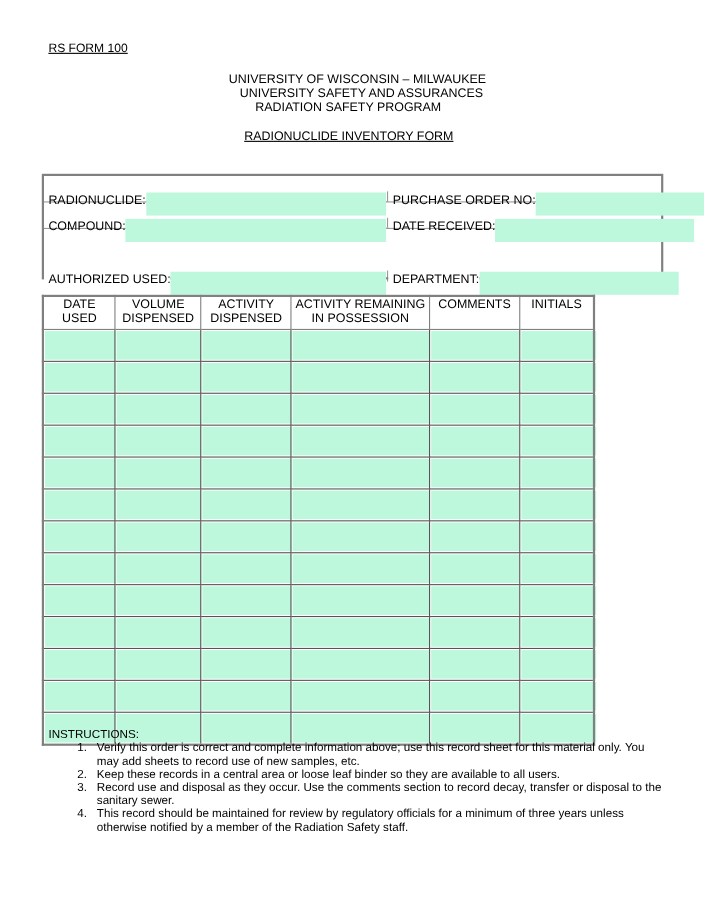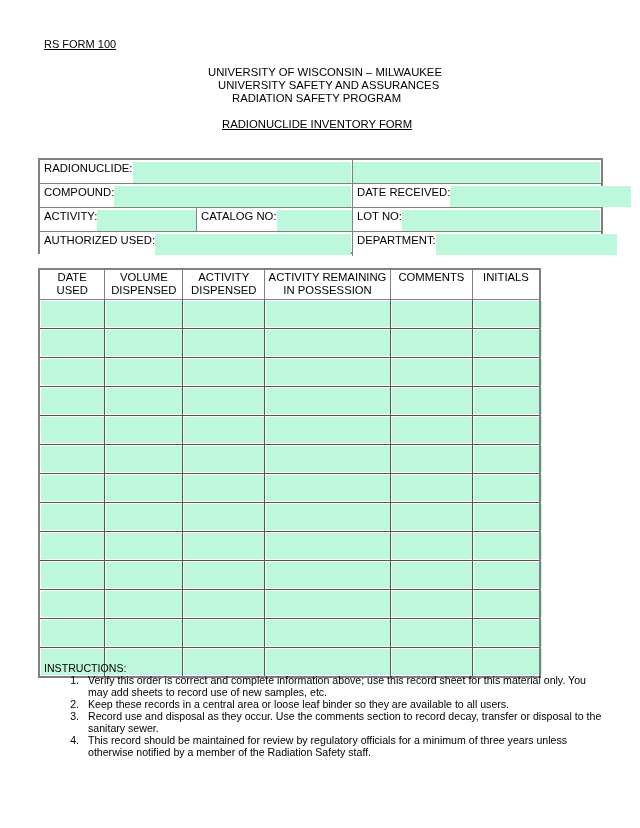--- a/index.html
+++ b/index.html
@@ -9,21 +9,21 @@
   .hdr { font-size:11.3px; white-space:nowrap; }
   .h1 { left:208px; top:66px; }
   .h2 { left:218px; top:79px; }
   .h3 { left:232px; top:92px; }
   .title { left:222px; top:118px; font-size:11.3px; text-decoration:underline; }
 
   
   .info { left:38px; top:158px; width:565px; height:96px; border:2px solid #808080; box-sizing:border-box; background:#fff; }
   .info-row { position:absolute; left:0; right:0; height:24px; border-bottom:1px solid #808080; box-sizing:border-box; }
   .info-row:last-child { border-bottom:none; }
-  .cell { position:absolute; top:0; bottom:0; box-sizing:border-box; display:flex; align-items:center; }
+  .cell { position:absolute; top:14px; bottom:0; box-sizing:border-box; display:flex; align-items:flex-start; }
   .cell .lbl { font-size:11.3px; padding:2px 0 0 4px; white-space:nowrap; background:#fff; height:100%; box-sizing:border-box; }
   .cell .fld { flex:1; background:#bdf7dc; height:19px; margin-top:1px; margin-right:1px; border:none; outline:none; }
   .sep { border-left:1px solid #808080; }
 
   
   .log { left:38px; top:268px; width:503px; border-collapse:collapse; border:2px solid #808080; }
   .log th { font-weight:normal; font-size:11.3px; line-height:13px; border:1px solid #808080; height:28px; vertical-align:top; padding:1px 2px 0; text-align:center; background:#fff; }
   .log td { border:1px solid #555; height:27px; padding:1px; box-sizing:border-box; background:#fff; }
   .log td .fld { display:block; width:100%; height:24px; background:#bdf7dc; border:none; outline:none; box-shadow: inset 0 0 0 0 #fff; }
 
@@ -40,44 +40,31 @@
 <div class="abs hdr h3">RADIATION SAFETY PROGRAM</div>
 <div class="abs title">RADIONUCLIDE INVENTORY FORM</div>
 
 <div class="abs info">
   <div class="info-row" style="top:0">
     <div class="cell" style="left:0;width:312px">
       <span class="lbl">RADIONUCLIDE:</span>
       <input class="fld" value="" style="">
     </div>
     <div class="cell sep" style="left:312px;right:0">
+      <span class="lbl">PURCHASE ORDER NO:</span>
       <input class="fld" value="" style="">
     </div>
   </div>
   <div class="info-row" style="top:24px">
     <div class="cell" style="left:0;width:312px">
       <span class="lbl">COMPOUND:</span>
       <input class="fld" value="" style="">
     </div>
     <div class="cell sep" style="left:312px;right:0">
       <span class="lbl">DATE RECEIVED:</span>
-      <input class="fld" value="" style="">
-    </div>
-  </div>
-  <div class="info-row" style="top:48px">
-    <div class="cell" style="left:0;width:156px">
-      <span class="lbl">ACTIVITY:</span>
-      <input class="fld" value="" style="">
-    </div>
-    <div class="cell sep" style="left:156px;width:156px">
-      <span class="lbl">CATALOG NO:</span>
-      <input class="fld" value="" style="">
-    </div>
-    <div class="cell sep" style="left:312px;right:0">
-      <span class="lbl">LOT NO:</span>
       <input class="fld" value="" style="">
     </div>
   </div>
   <div class="info-row" style="top:72px">
     <div class="cell" style="left:0;width:312px">
       <span class="lbl">AUTHORIZED USED:</span>
       <input class="fld" value="" style="">
     </div>
     <div class="cell sep" style="left:312px;right:0">
       <span class="lbl">DEPARTMENT:</span>

